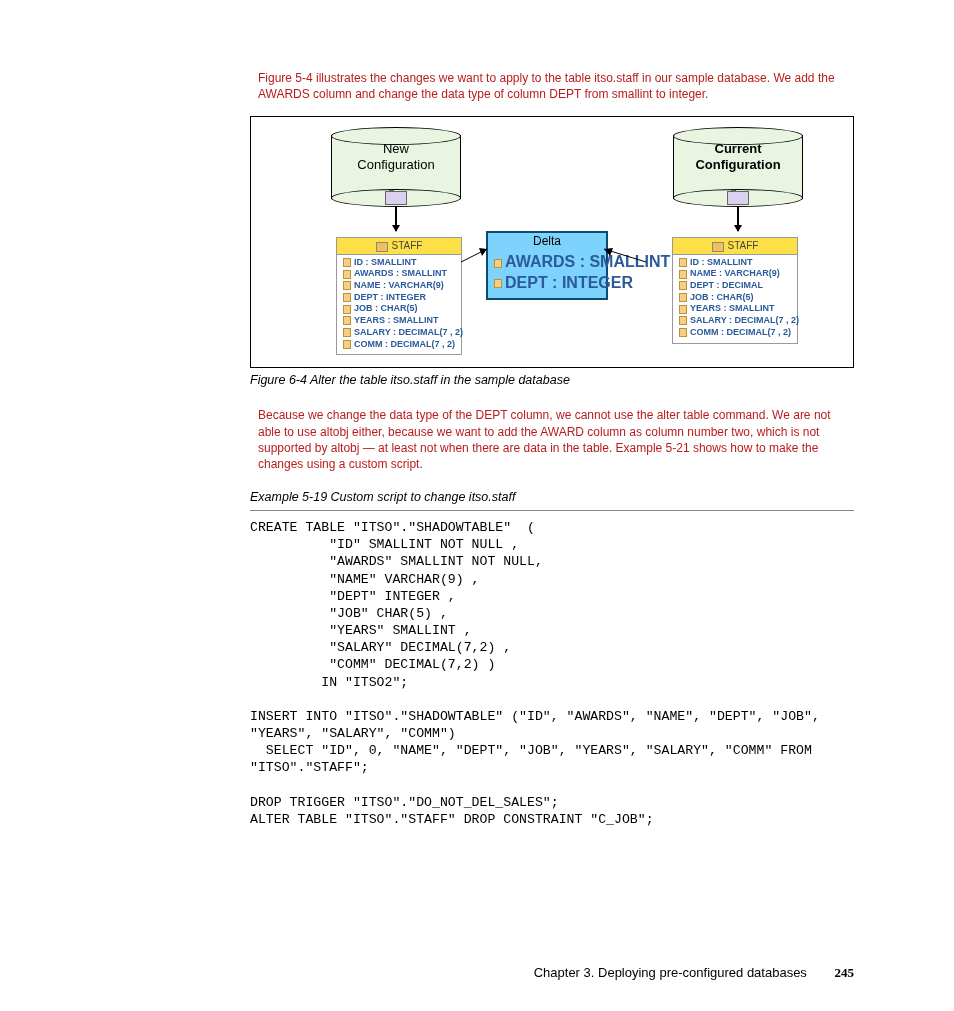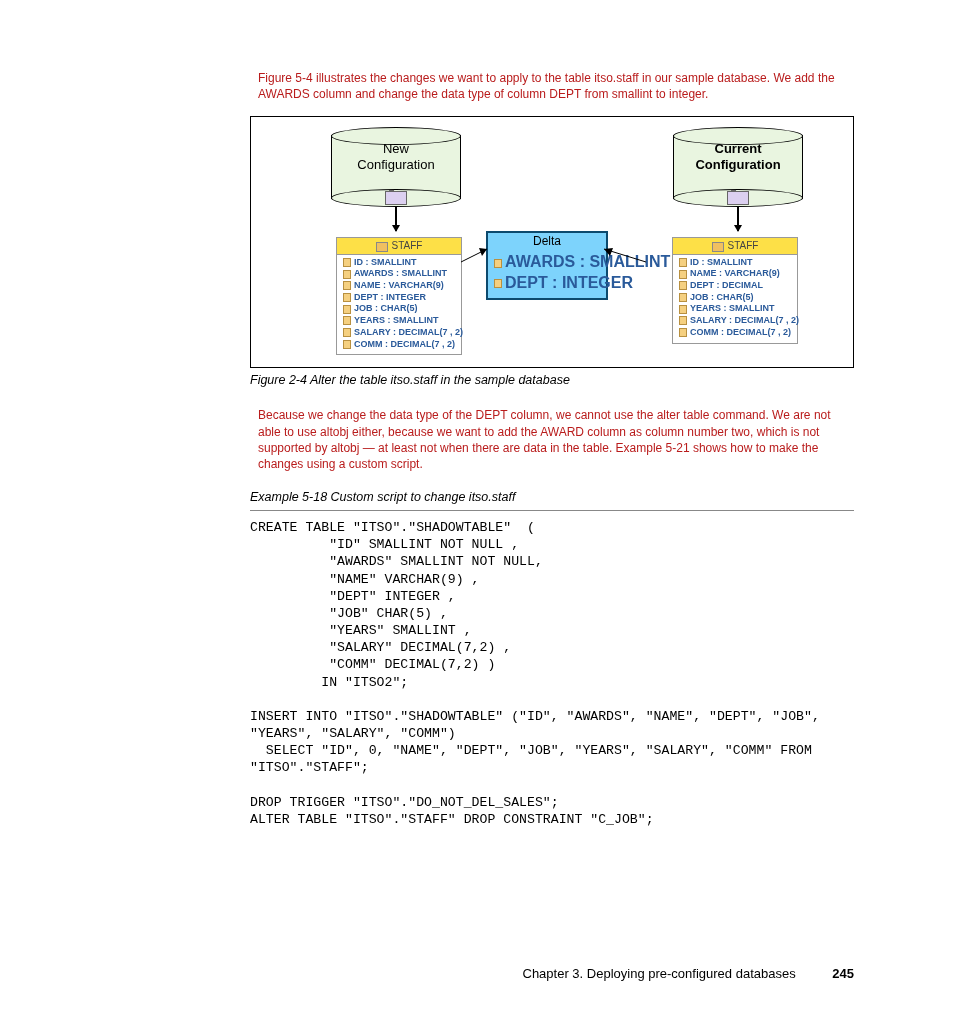--- a/index.html
+++ b/index.html
@@ -21,21 +21,21 @@
 .tbl-row .ic { display:inline-block; width:6px; height:7px; background:#f5d080; border:1px solid #b89040; margin-right:3px; vertical-align:middle; }
 .delta-box { position:absolute; border:2px solid #0c4a6e; background:#7dd3fc; }
 .delta-hdr { font-size:12px; text-align:center; padding:1px 0 2px 0; }
 .arrow-v { position:absolute; width:2px; background:#000; }
 .arrow-v::after { content:""; position:absolute; bottom:-1px; left:50%; transform:translateX(-50%); border-left:4px solid transparent; border-right:4px solid transparent; border-top:7px solid #000; }
 .caption { font-style:italic; font-size:12.5px; margin:5px 0 0 0; }
 .example-caption { font-style:italic; font-size:12.5px; margin:18px 0 6px 0; }
 .hr { border:none; border-top:1px solid #888; margin:0 0 8px 0; }
 .code { font-family:"Courier New",monospace; font-size:13.2px; line-height:1.3; white-space:pre; color:#000; }
 .footer { position:absolute; bottom:30px; right:100px; font-size:13px; }
-.footer .pg { font-weight:bold; margin-left:33px; }
+.footer .pg { font-weight:bold; margin-left:24px;font-family:Liberation Serif, serif; }
 </style>
 </head>
 <body>
 
 <div class="page">
 
   <p class="body-text">Figure 5-4 illustrates the changes we want to apply to the table itso.staff in our sample database. We add the AWARDS column and change the data type of column DEPT from smallint to integer.</p>
 
   <div class="figure-box">
 
@@ -96,25 +96,25 @@
     </div>
 
     <svg style="position:absolute; left:0; top:0; width:100%; height:100%; pointer-events:none;">
       <line x1="210" y1="145" x2="236" y2="132" stroke="#000" stroke-width="1"></line>
       <polygon points="236,132 228,131 231,139" fill="#000"></polygon>
       <line x1="395" y1="145" x2="353" y2="132" stroke="#000" stroke-width="1"></line>
       <polygon points="353,132 362,131 359,139" fill="#000"></polygon>
     </svg>
 
   </div>
-  <p class="caption">Figure 2-4   Alter the table itso.staff in the sample database</p>
+  <p class="caption">Figure 6-4   Alter the table itso.staff in the sample database</p>
 
   <p class="body-text" style="margin-top:20px;">Because we change the data type of the DEPT column, we cannot use the alter table command. We are not able to use altobj either, because we want to add the AWARD column as column number two, which is not supported by altobj — at least not when there are data in the table. Example 5-21 shows how to make the changes using a custom script.</p>
 
-  <p class="example-caption">Example 5-18   Custom script to change itso.staff</p>
+  <p class="example-caption">Example 5-19   Custom script to change itso.staff</p>
   <hr class="hr">
   <div class="code">CREATE TABLE "ITSO"."SHADOWTABLE"  (
           "ID" SMALLINT NOT NULL , 
           "AWARDS" SMALLINT NOT NULL,
           "NAME" VARCHAR(9) , 
           "DEPT" INTEGER , 
           "JOB" CHAR(5) , 
           "YEARS" SMALLINT , 
           "SALARY" DECIMAL(7,2) , 
           "COMM" DECIMAL(7,2) )   

